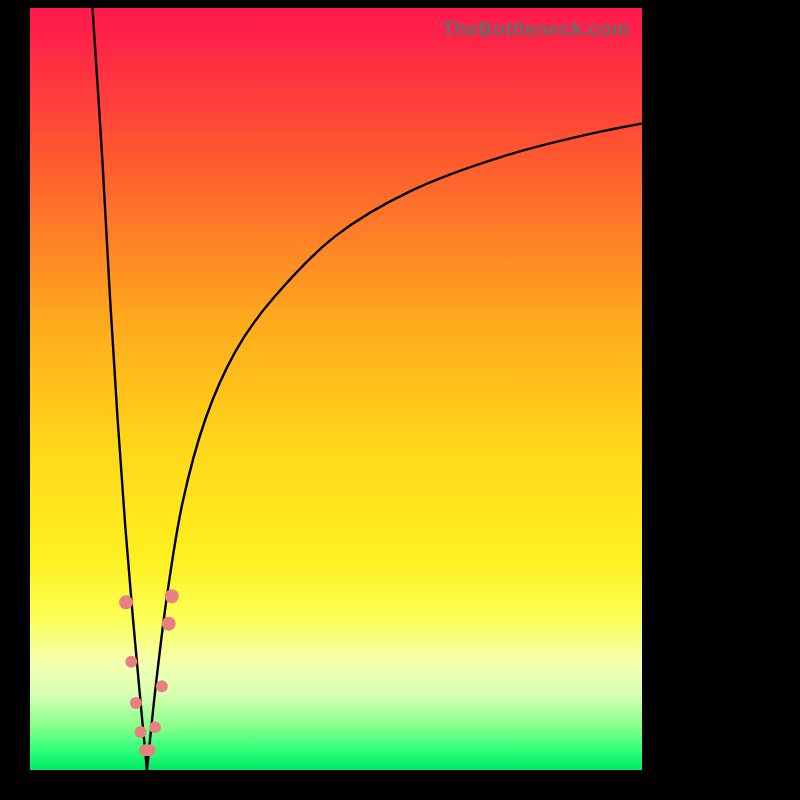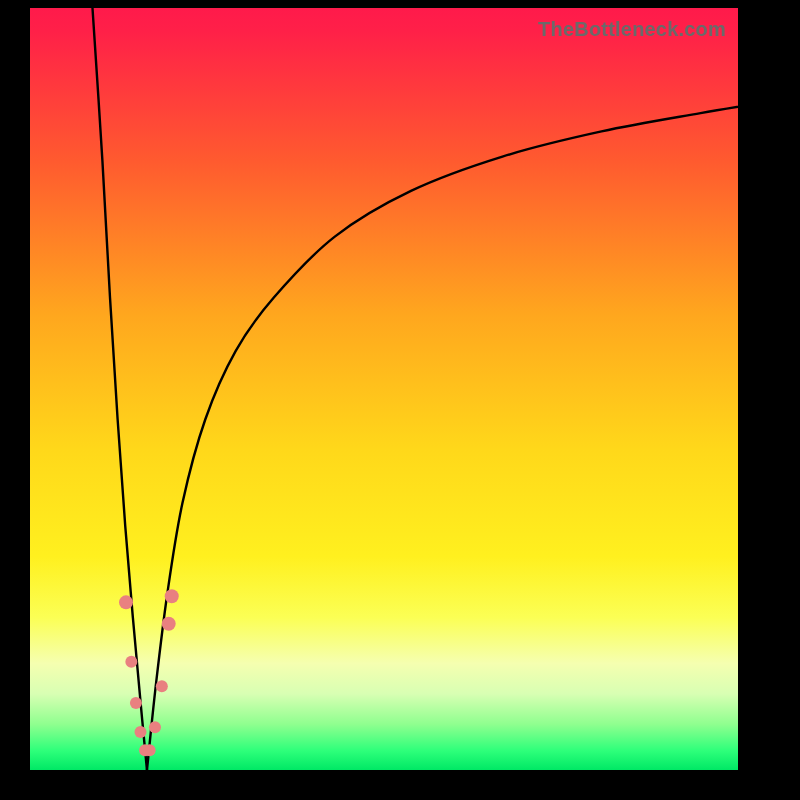--- a/index.html
+++ b/index.html
@@ -15,21 +15,21 @@
     left: 0;
     top: 0;
     width: 800px;
     height: 800px;
     background: #000;
   }
   .plot {
     position: absolute;
     left: 30px;
     top: 8px;
-    width: 708px;
+    width: 612px;
     height: 762px;
     overflow: hidden;
   }
   .watermark {
     position: absolute;
     top: 10px;
     right: 12px;
     font-family: Arial, Helvetica, sans-serif;
     font-size: 20px;
     font-weight: 600;

